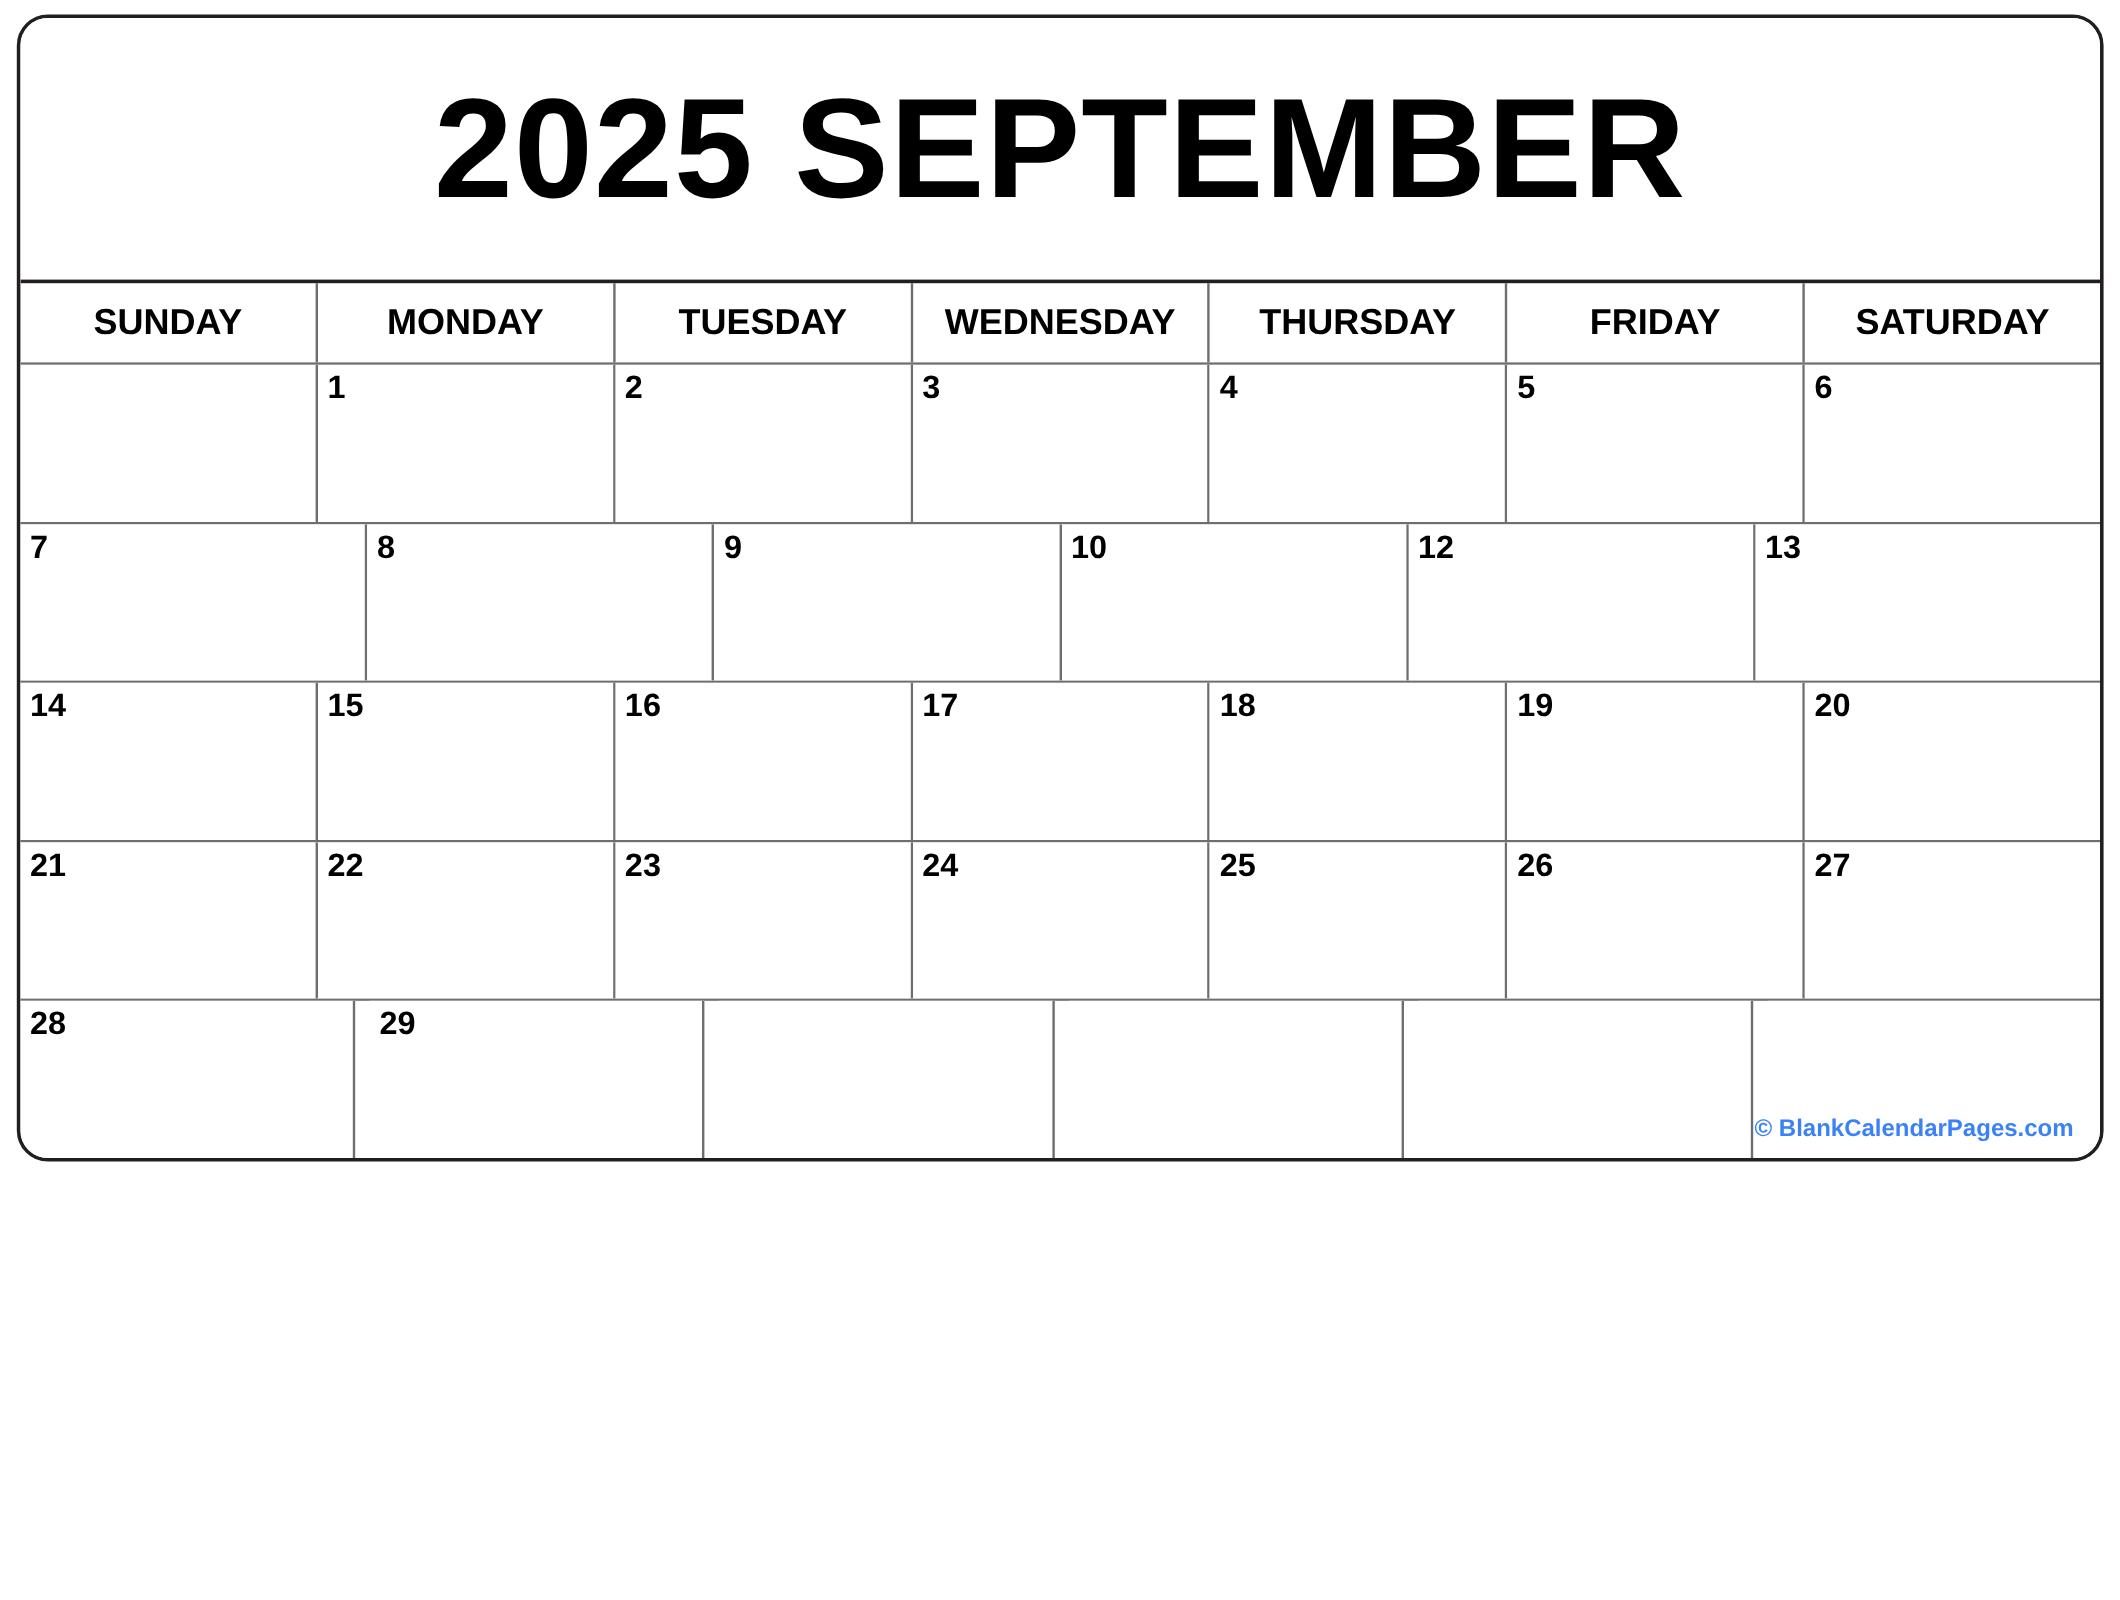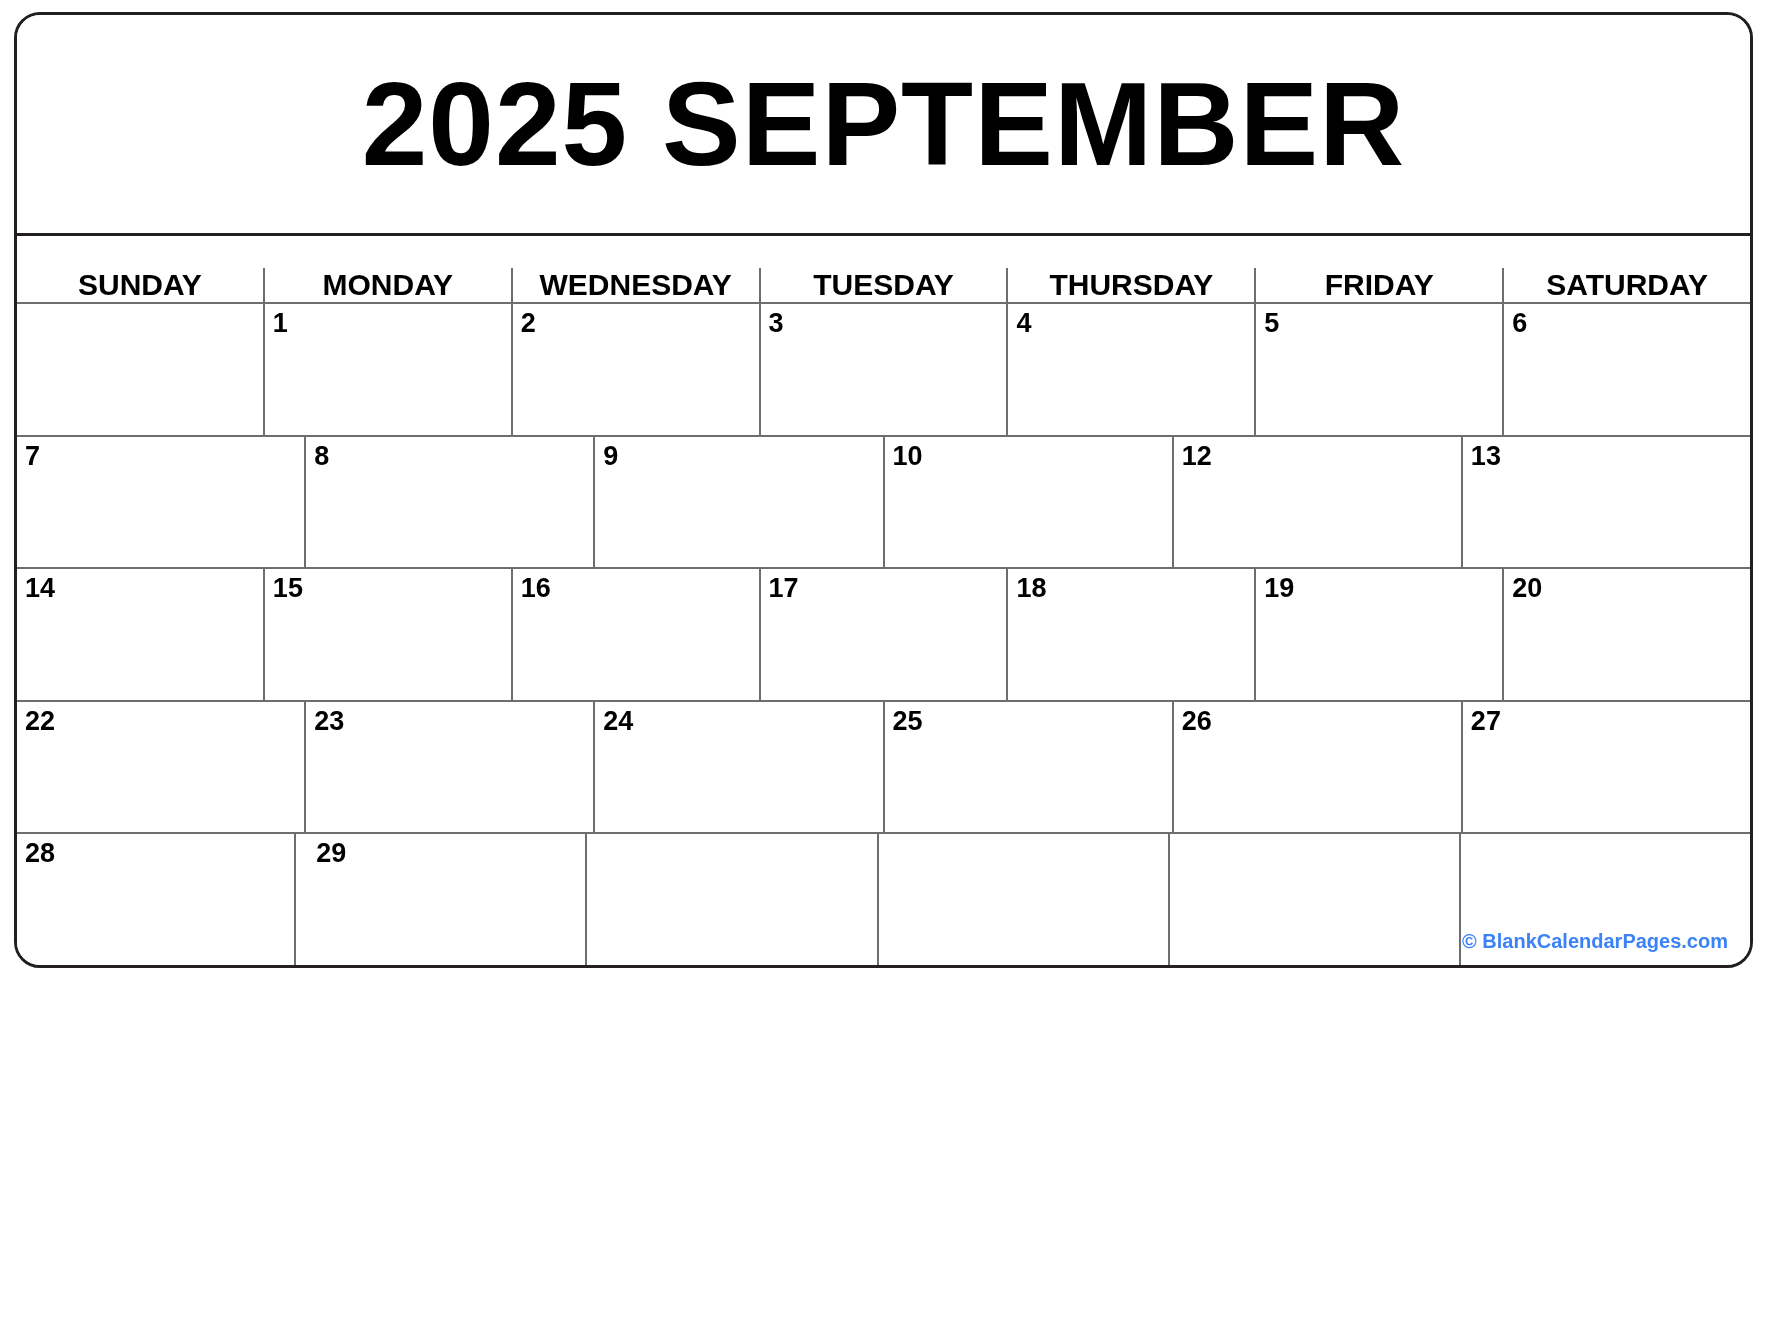--- a/index.html
+++ b/index.html
@@ -62,21 +62,20 @@
     flex: 1 1 auto;
     display: flex;
     flex-direction: column;
   }
 
   .weekday-row {
     display: flex;
     height: 66px;
     min-height: 66px;
     border-bottom: 2px solid #6d6e71;
-    align-items: flex-end;
   }
   .weekday-cell {
     flex: 1 1 0;
     display: flex;
     align-items: center;
     justify-content: center;
     font-size: 30px;
     font-weight: bold;
     color: #000000;
     border-right: 2px solid #6d6e71;
@@ -136,22 +135,22 @@
 
     <div class="title-bar">
       <div class="title-text">2025 SEPTEMBER</div>
     </div>
 
     <div class="grid">
 
       <div class="weekday-row">
         <div class="weekday-cell">SUNDAY</div>
         <div class="weekday-cell">MONDAY</div>
+        <div class="weekday-cell">TUESDAY</div>
         <div class="weekday-cell">WEDNESDAY</div>
-        <div class="weekday-cell">TUESDAY</div>
         <div class="weekday-cell">THURSDAY</div>
         <div class="weekday-cell">FRIDAY</div>
         <div class="weekday-cell">SATURDAY</div>
       </div>
 
       <div class="week-row">
         <div class="day-cell empty">
             <div class="day-number"></div>
           </div>
         <div class="day-cell">
@@ -214,20 +213,23 @@
         <div class="day-cell">
             <div class="day-number">19</div>
           </div>
         <div class="day-cell">
             <div class="day-number">20</div>
           </div>
       </div>
 
       <div class="week-row">
         <div class="day-cell">
+            <div class="day-number">21</div>
+          </div>
+        <div class="day-cell">
             <div class="day-number">22</div>
           </div>
         <div class="day-cell">
             <div class="day-number">23</div>
           </div>
         <div class="day-cell">
             <div class="day-number">24</div>
           </div>
         <div class="day-cell">
             <div class="day-number">25</div>

